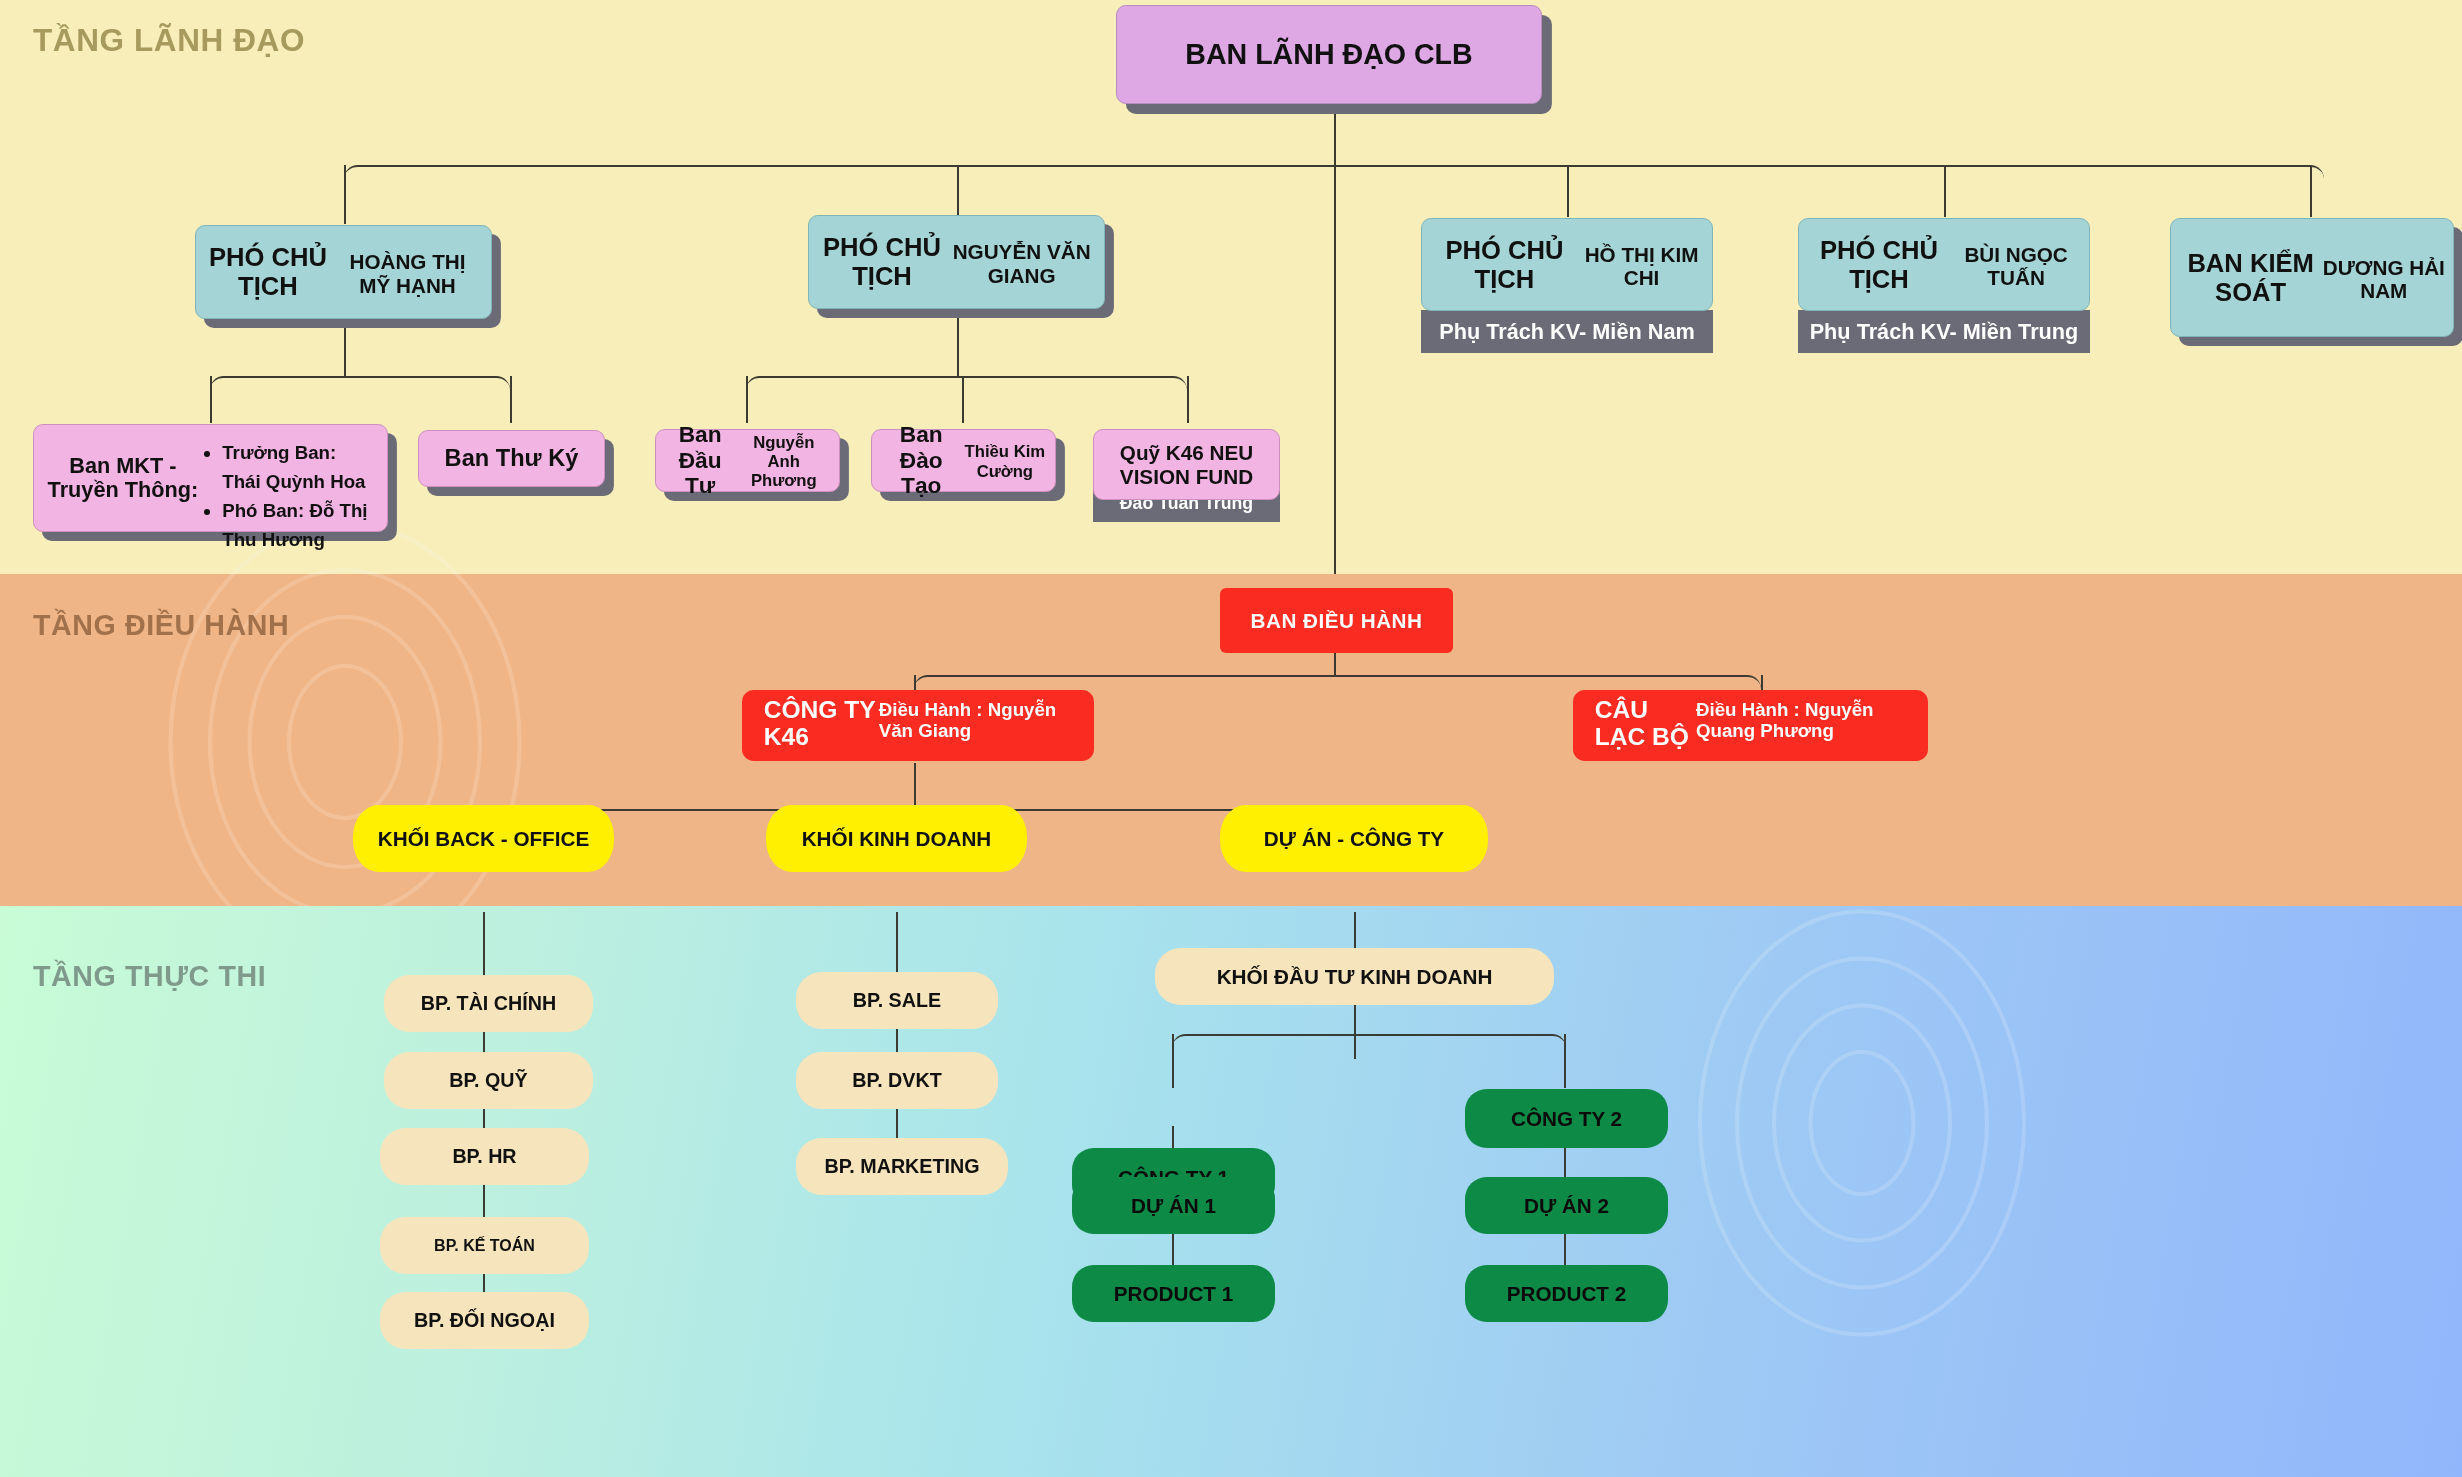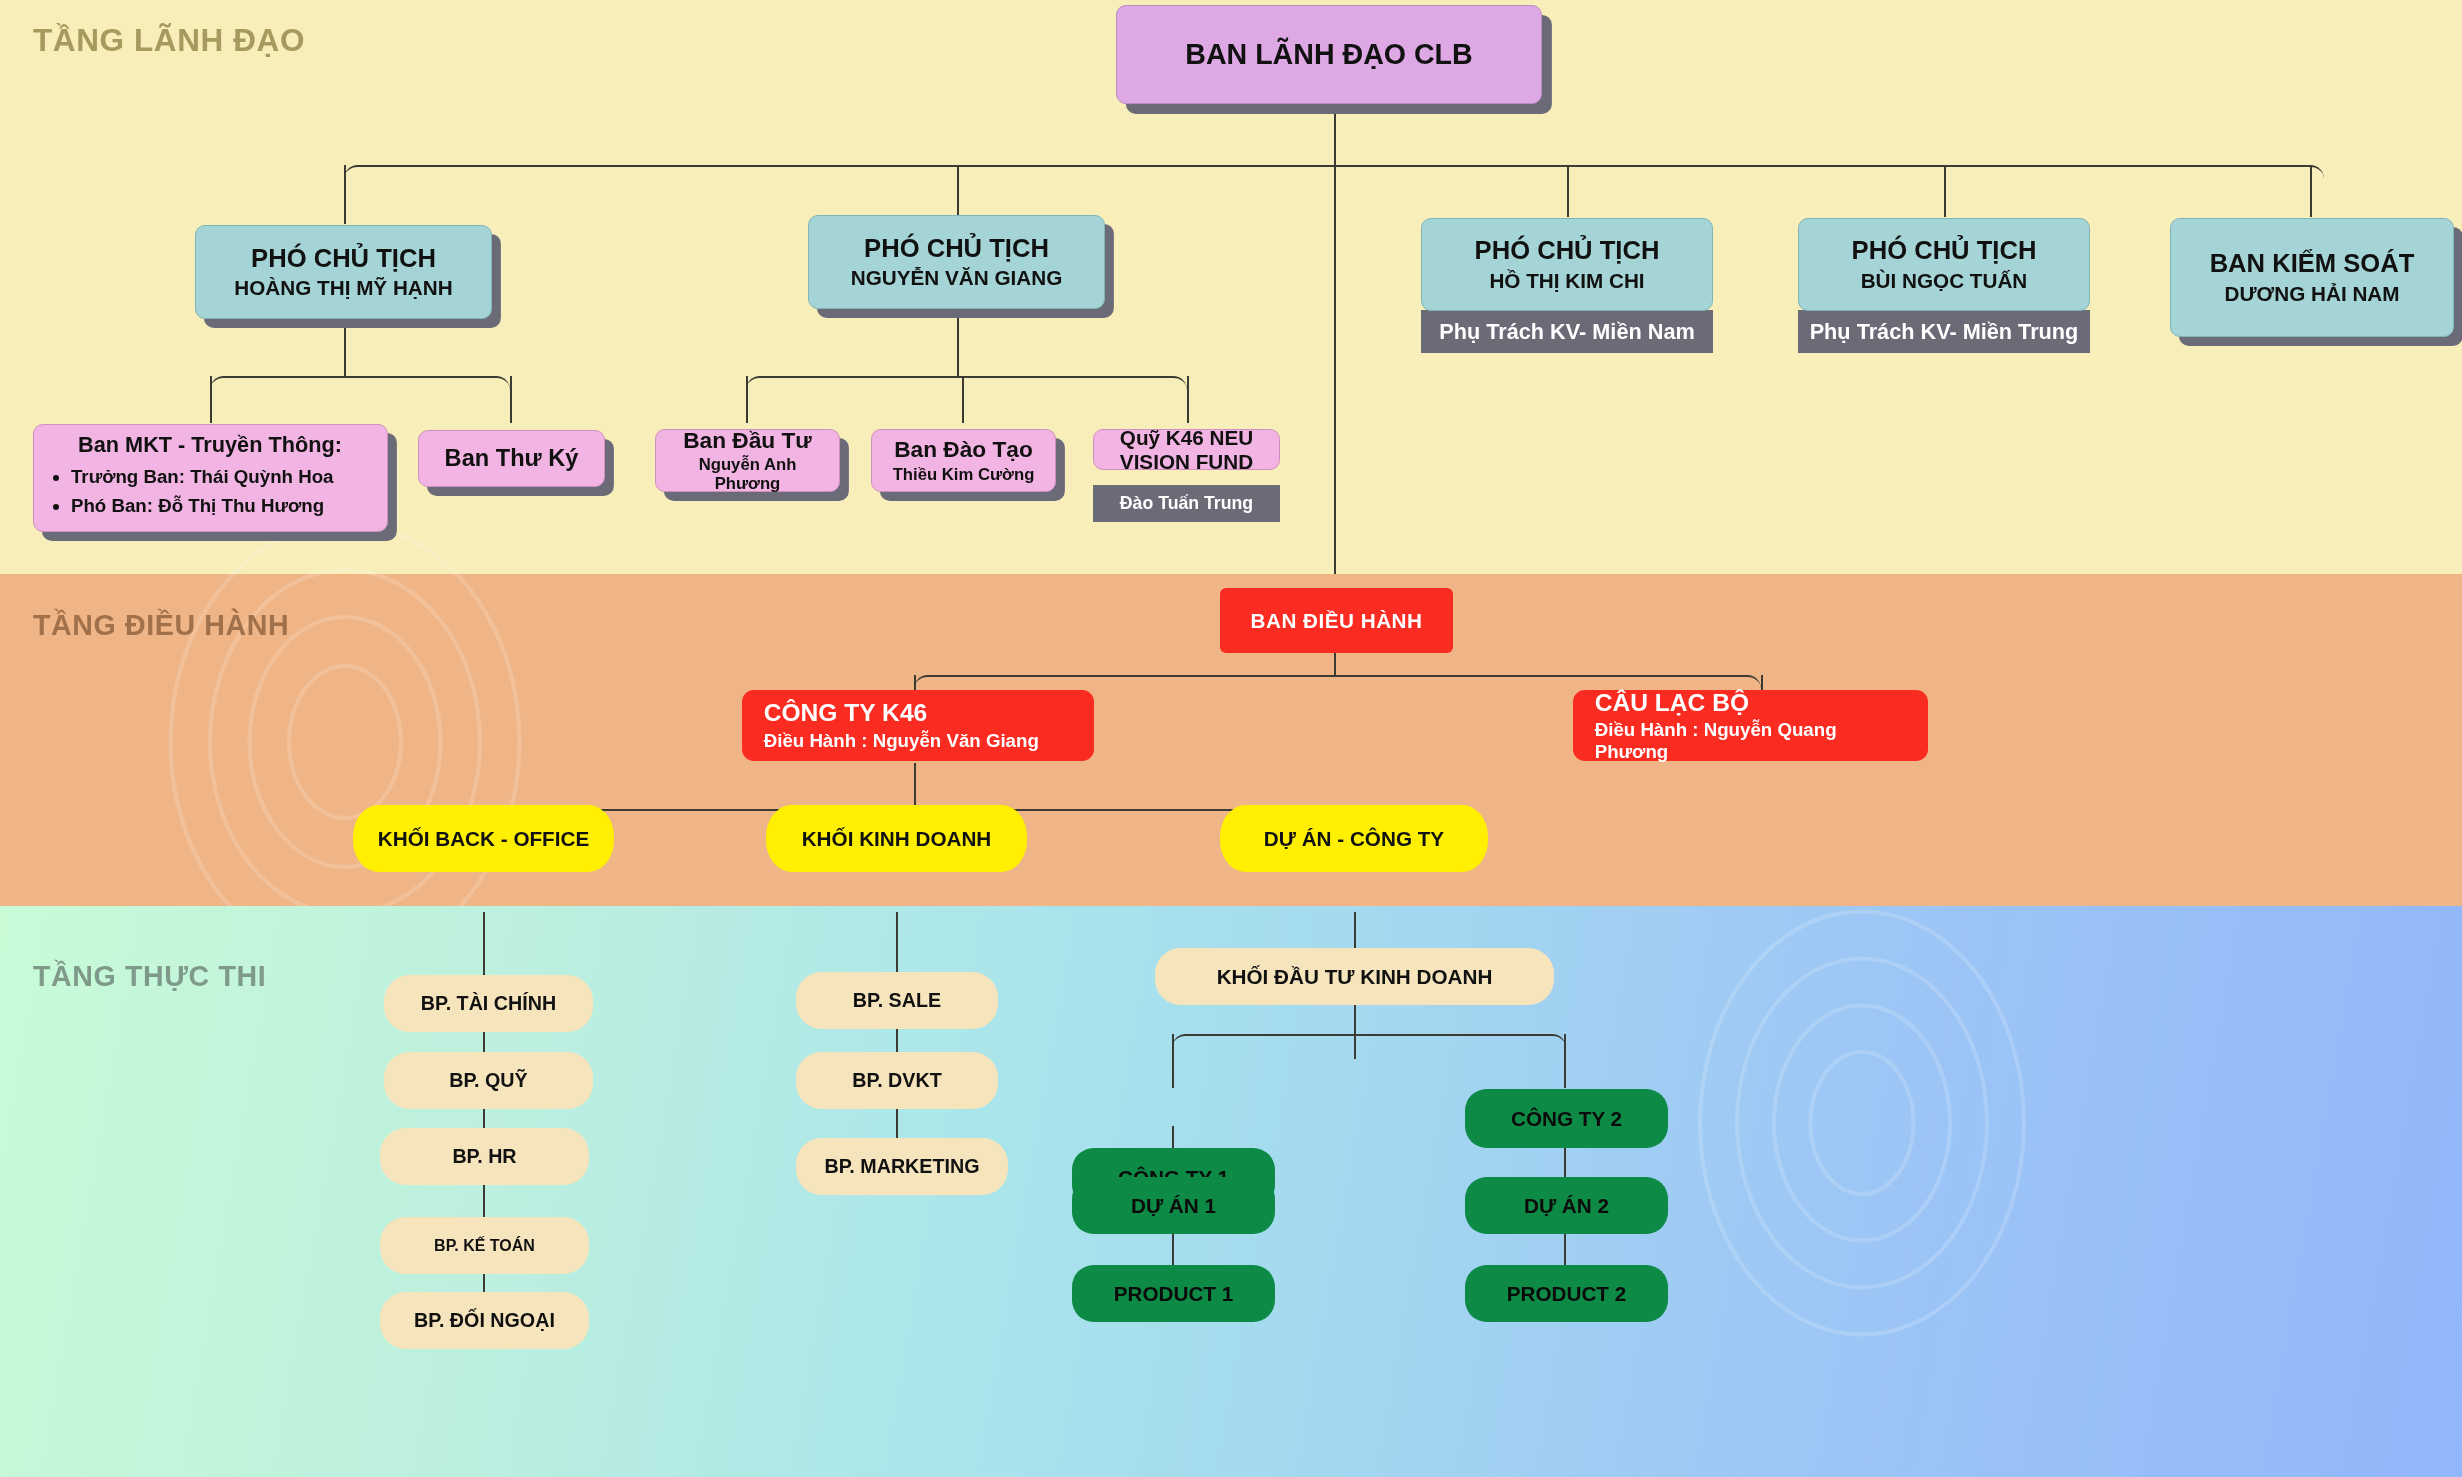--- a/index.html
+++ b/index.html
@@ -27,21 +27,21 @@
     left:50%;top:50%;transform:translate(-50%,-50%);}
 
   
   .ln{position:absolute;background:#3b3b33;}
   .lnv{width:2px;}
   .elb{position:absolute;border:2px solid #3b3b33;border-bottom:none;border-radius:13.8px 13.8px 0 0;}
   .elb.no-l{border-left:none;}
   .elb.no-r{border-right:none;}
 
   
-  .node{position:absolute;box-sizing:border-box;display:flex;flex-direction:column;
+  .node{position:absolute;box-sizing:border-box;display:flex;
     align-items:center;justify-content:center;text-align:center;}
   .node .t1{font-weight:bold;line-height:1.12;}
   .node .t2{font-weight:bold;line-height:1.15;}
 
   
   .purple{background:#dda8e4;border:1px solid #b98cc0;border-radius:9.9px;
     box-shadow:9.9px 9.9px 0 0 #6b6b78;color:#111;}
   
   .teal{background:#a5d4d6;border:1px solid #7fb5b8;border-radius:9.9px;
     box-shadow:8.9px 8.9px 0 0 #6b6b78;color:#111;}
@@ -188,21 +188,21 @@
     <div class="t1" style="font-size:22.7px;">Ban Đầu Tư</div>
     <div class="t2" style="font-size:16.7px;margin-top:2px;">Nguyễn Anh Phương</div>
   </div>
 
   <div class="node pink" style="left:871px;top:429px;width:185px;height:63px;padding:3.9px 7.9px;">
     <div class="t1" style="font-size:22.7px;">Ban Đào Tạo</div>
     <div class="t2" style="font-size:16.7px;margin-top:2px;">Thiều Kim Cường</div>
   </div>
 
   <div class="graycap" style="left:1093px;top:485px;width:187px;height:37px;font-size:17.7px;">Đào Tuấn Trung</div>
-  <div class="node pink" style="left:1093px;top:429px;width:187px;height:41px;padding:2px 5.9px;box-shadow:none;">
+  <div class="node pink" style="left:1093px;top:429px;width:187px;height:71px;padding:2px 5.9px;box-shadow:none;">
     <div class="t1" style="font-size:20.7px;">Quỹ K46 NEU VISION FUND</div>
   </div>
 
   <div class="node red" style="left:1220px;top:588px;width:233px;height:65px;padding:2px 7.9px;border-radius:6px;">
     <div class="t1" style="font-size:20.7px;letter-spacing:0.5px;">BAN  ĐIỀU HÀNH</div>
   </div>
 
   <div class="node red lft" style="left:742px;top:690px;width:352px;height:71px;padding:5.9px 21.7px;">
     <div class="t1" style="font-size:24.6px;">CÔNG TY K46</div>
     <div class="t2" style="font-size:18.7px;margin-top:3px;">Điều Hành : Nguyễn Văn Giang</div>

